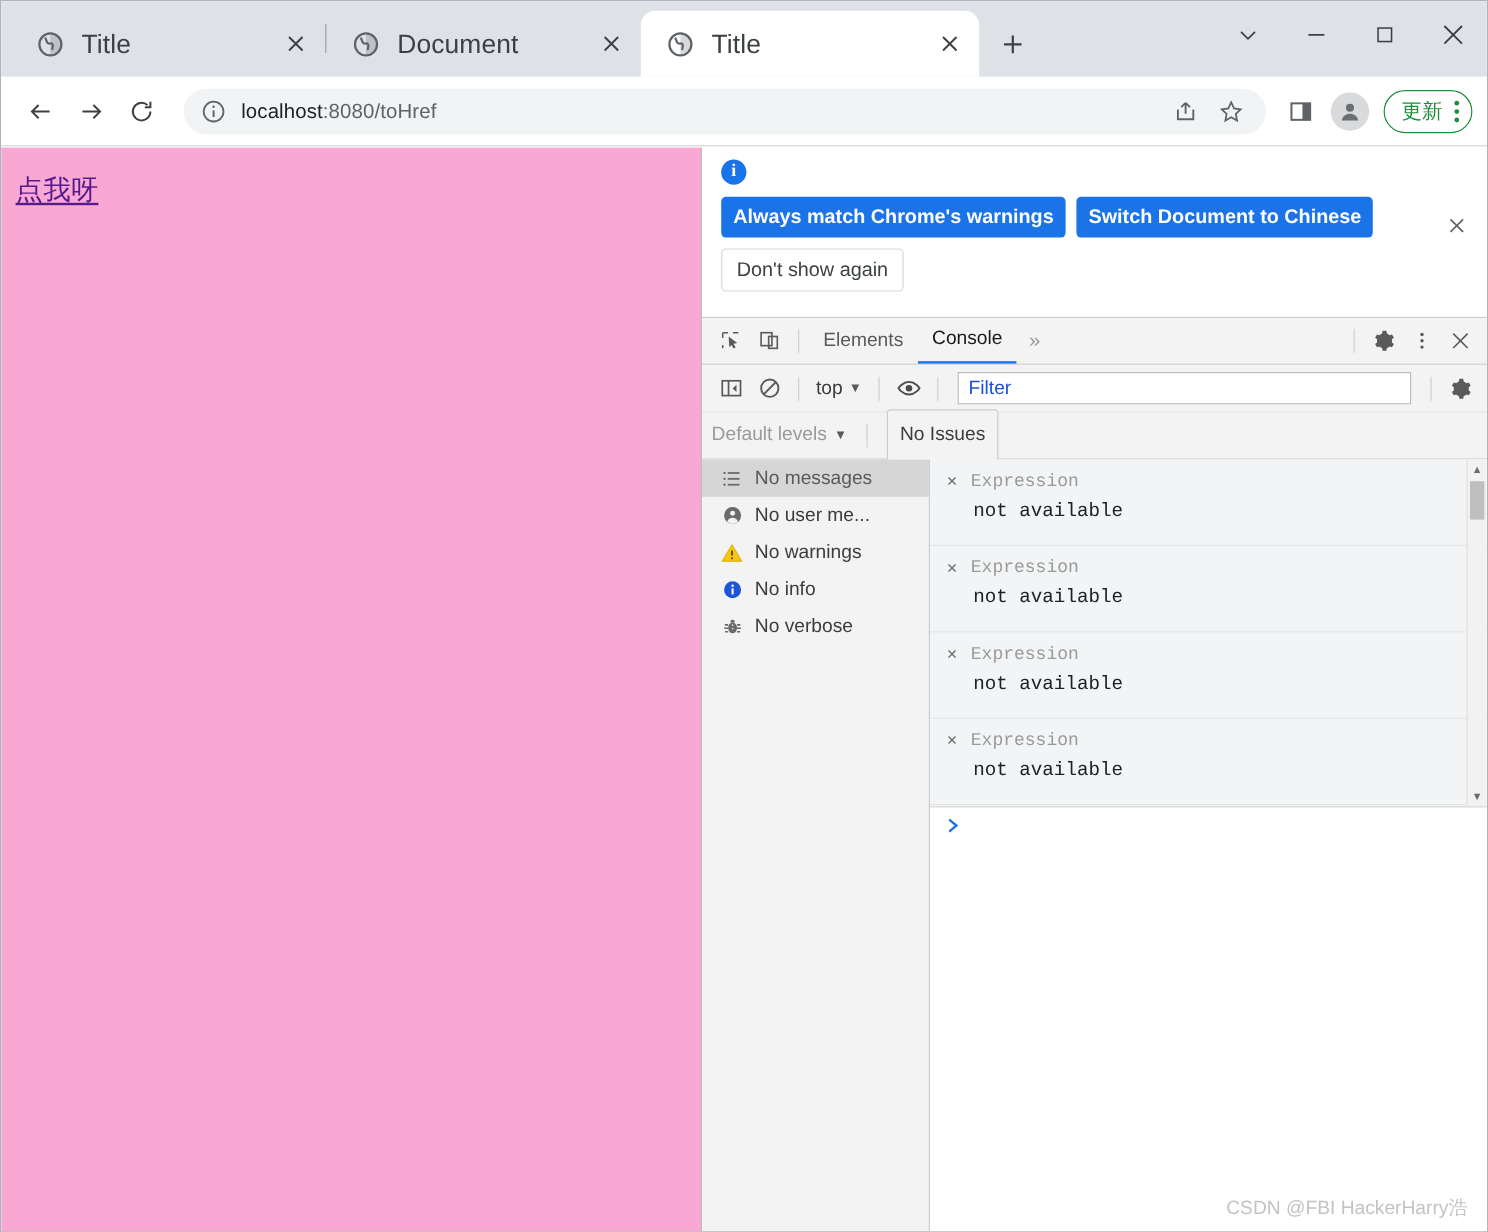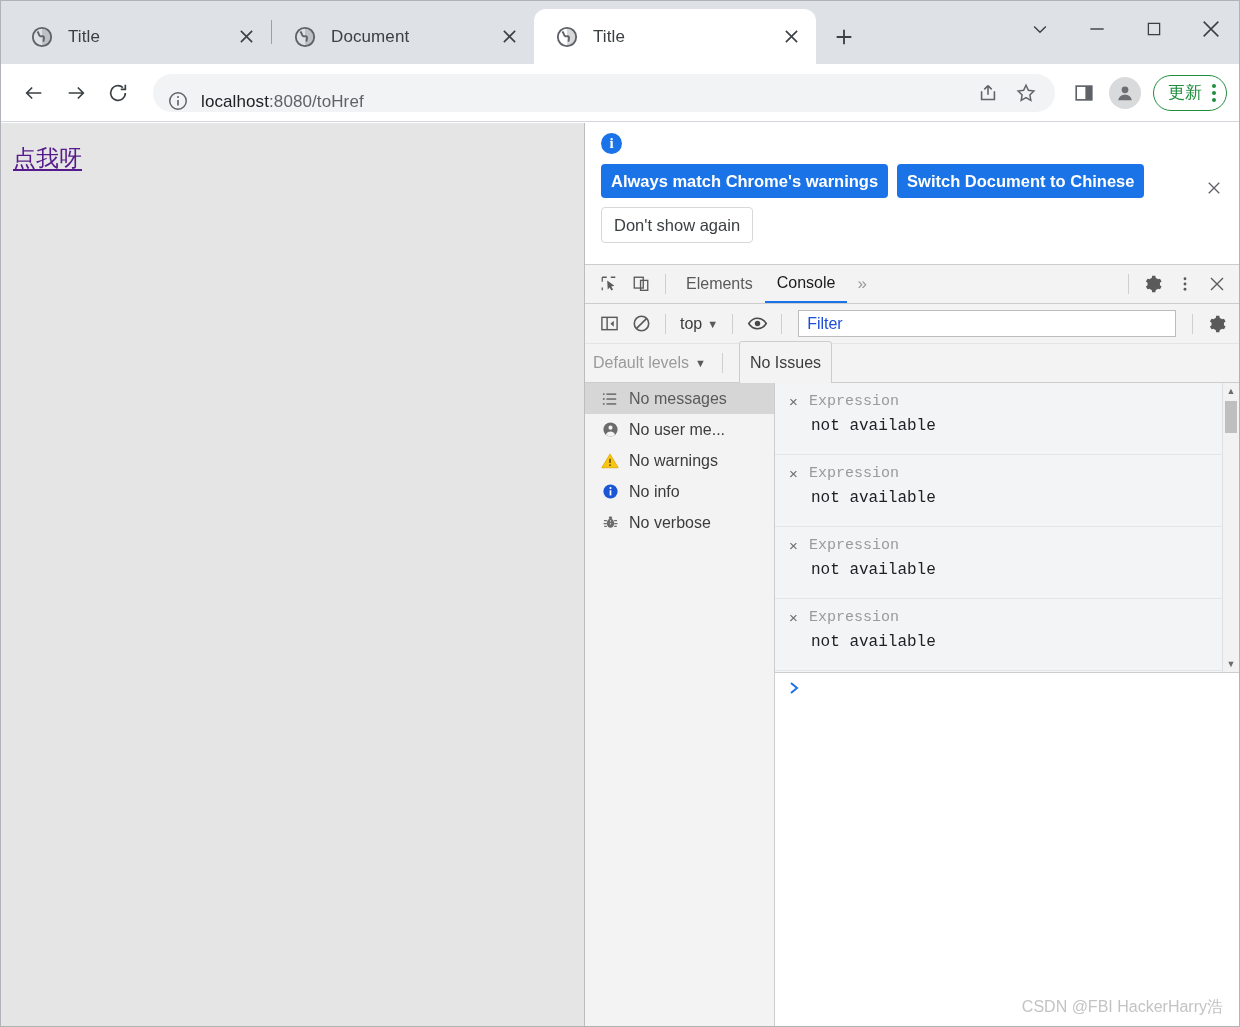--- a/index.html
+++ b/index.html
@@ -43,21 +43,21 @@
     border-radius: 12px 12px 0 0;
   }
   .tab-favicon {
     width: 22px; height: 22px;
     flex: 0 0 22px;
     margin-right: 15px;
     display: block;
   }
   .tab-title {
     flex: 1 1 auto;
-    font-size: 17px;
+    font-size: 22px;
     color: #3c4043;
     white-space: nowrap;
     overflow: hidden;
     text-overflow: ellipsis;
     letter-spacing: .1px;
   }
   .tab-close {
     flex: 0 0 26px;
     width: 26px; height: 26px;
     display: flex; align-items: center; justify-content: center;
@@ -107,21 +107,21 @@
     display: flex; align-items: center; justify-content: center;
     color: #3c4043;
     flex: 0 0 42px;
   }
   .omnibox {
     flex: 1 1 auto;
     height: 38px;
     background: #f1f3f4;
     border-radius: 19px;
     display: flex;
-    align-items: flex-end;
+    align-items: center;
     margin: 0 8px 0 14px;
     padding: 0 10px 0 14px;
     min-width: 0;
   }
   .omnibox .info-icon {
     width: 22px; height: 22px;
     flex: 0 0 22px;
     margin-right: 12px;
     color: #5f6368;
   }
@@ -175,21 +175,21 @@
   .kebab i { width: 4px; height: 4px; border-radius: 50%; background: #1e8e3e; display: block; }
 
   
   .content {
     position: absolute;
     top: 122px; left: 0; right: 0; bottom: 0;
     display: flex;
   }
   .page {
     width: 584px;
-    background: #e5e5e5;
+    background: #f9a8d4;
     border-right: 1px solid #bdbdbd;
     padding: 20px 0 0 12px;
     position: relative;
   }
   .page-link {
     font-size: 23px;
     color: #551a8b;
     text-decoration: underline;
     text-underline-offset: 3px;
     display: inline-block;

